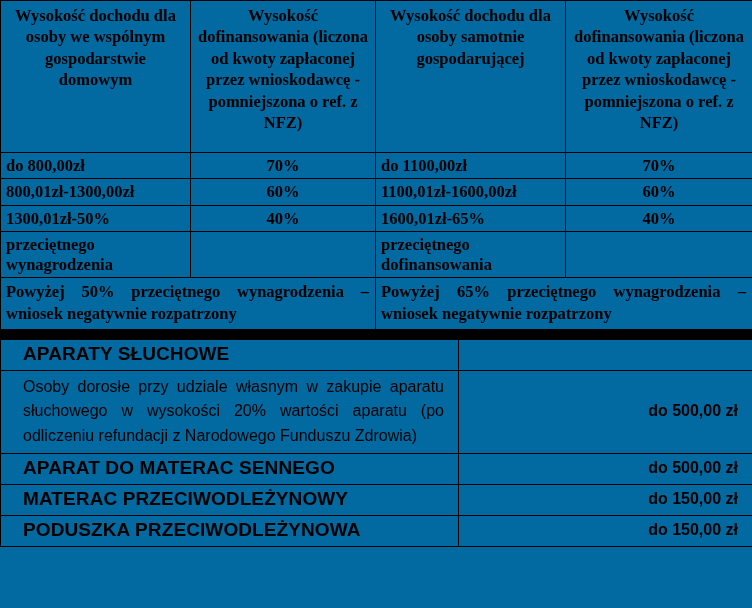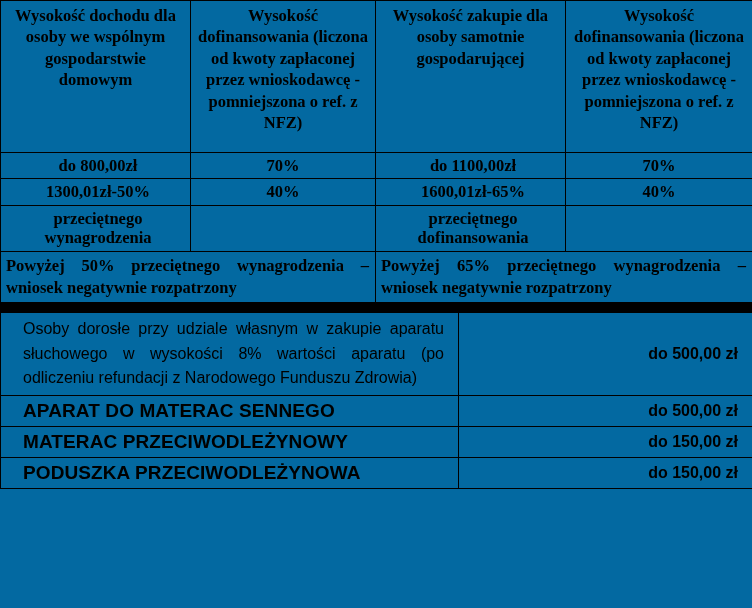--- a/index.html
+++ b/index.html
@@ -41,21 +41,21 @@
   }
 
   .u-head {
     text-align: center;
     font-size: 16.5px;
     line-height: 1.30;
     padding: 4px 6px 6px 6px !important;
     height: 152px;
   }
   .u-inc {
-    text-align: center;
+    text-align: left;
     font-size: 16.5px;
     line-height: 1.18;
     padding: 3px 0 3px 5px !important;
   }
   .u-pct {
     text-align: center;
     font-size: 16.5px;
     line-height: 1.18;
     padding: 3px 0 3px 0 !important;
   }
@@ -155,31 +155,37 @@
     <colgroup>
       <col class="cw1">
         <col class="cw2">
         <col class="cw3">
         <col class="cw4">
     </colgroup>
     <tbody>
       <tr>
         <td class="u-head">Wysokość dochodu dla osoby we wspólnym gospodarstwie domowym</td>
         <td class="u-head">Wysokość dofinansowania (liczona od kwoty zapłaconej przez wnioskodawcę - pomniejszona o ref. z NFZ)</td>
-        <td class="u-head">Wysokość zakupie dla osoby samotnie gospodarującej</td>
+        <td class="u-head">Wysokość dochodu dla osoby samotnie gospodarującej</td>
         <td class="u-head">Wysokość dofinansowania (liczona od kwoty zapłaconej przez wnioskodawcę - pomniejszona o ref. z NFZ)</td>
       </tr>
 
       <tr>
         <td class="u-inc">do 800,00zł</td>
         <td class="u-pct">70%</td>
         <td class="u-inc">do 1100,00zł</td>
         <td class="u-pct">70%</td>
       </tr>
 
+      <tr>
+        <td class="u-inc">800,01zł-1300,00zł</td>
+        <td class="u-pct">60%</td>
+        <td class="u-inc">1100,01zł-1600,00zł</td>
+        <td class="u-pct">60%</td>
+      </tr>
 
       <tr>
         <td class="u-inc">1300,01zł-50%</td>
         <td class="u-pct">40%</td>
         <td class="u-inc">1600,01zł-65%</td>
         <td class="u-pct">40%</td>
       </tr>
 
       <tr>
         <td class="u-inc">
@@ -202,23 +208,27 @@
   </table>
 
   <div class="black-bar"></div>
 
   <table class="t-lower">
     <colgroup>
       <col class="lw1">
         <col class="lw2">
     </colgroup>
     <tbody>
-
-      <tr>
-        <td class="l-para">Osoby dorosłe przy udziale własnym w zakupie aparatu słuchowego w wysokości 8% wartości aparatu (po odliczeniu refundacji z Narodowego Funduszu Zdrowia)</td>
+      <tr>
+        <td class="l-section">APARATY SŁUCHOWE</td>
+        <td class="l-amount l-amount-empty"></td>
+      </tr>
+
+      <tr>
+        <td class="l-para">Osoby dorosłe przy udziale własnym w zakupie aparatu słuchowego w wysokości 20% wartości aparatu (po odliczeniu refundacji z Narodowego Funduszu Zdrowia)</td>
         <td class="l-amount">do 500,00 zł</td>
       </tr>
 
 
       <tr>
         <td class="l-section">APARAT DO MATERAC SENNEGO</td>
         <td class="l-amount">do 500,00 zł</td>
       </tr>
 
       <tr>

